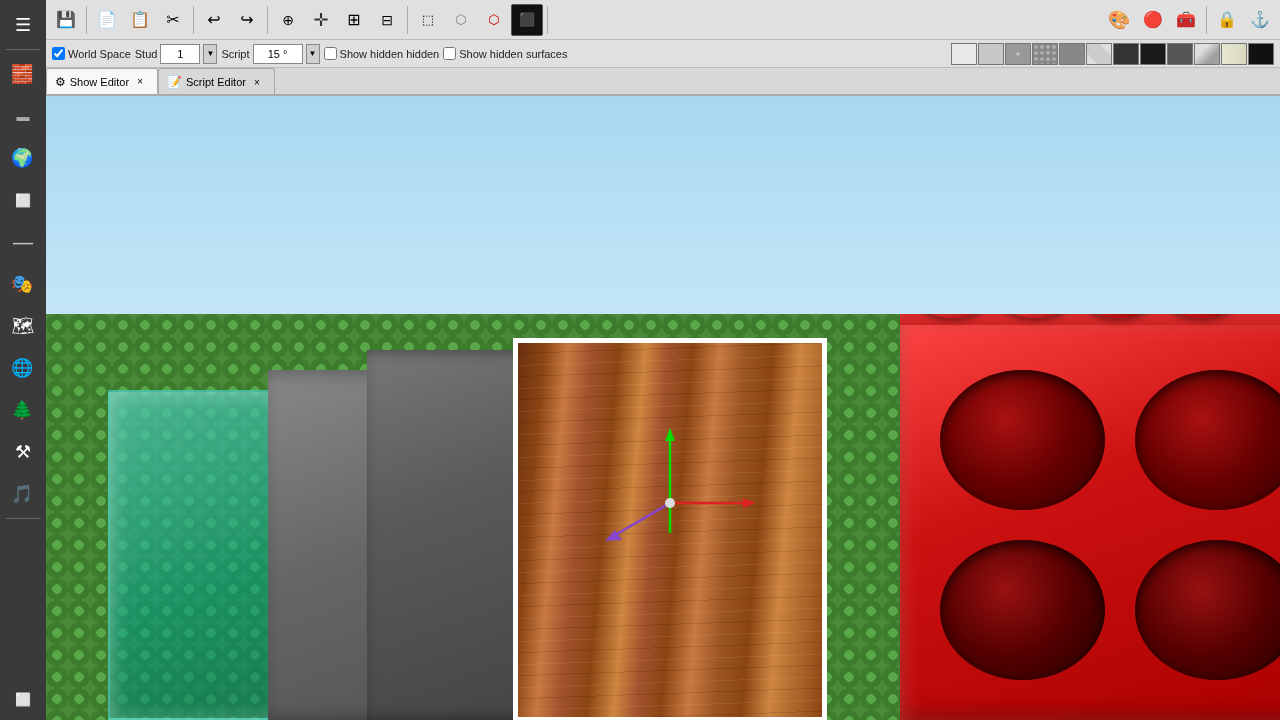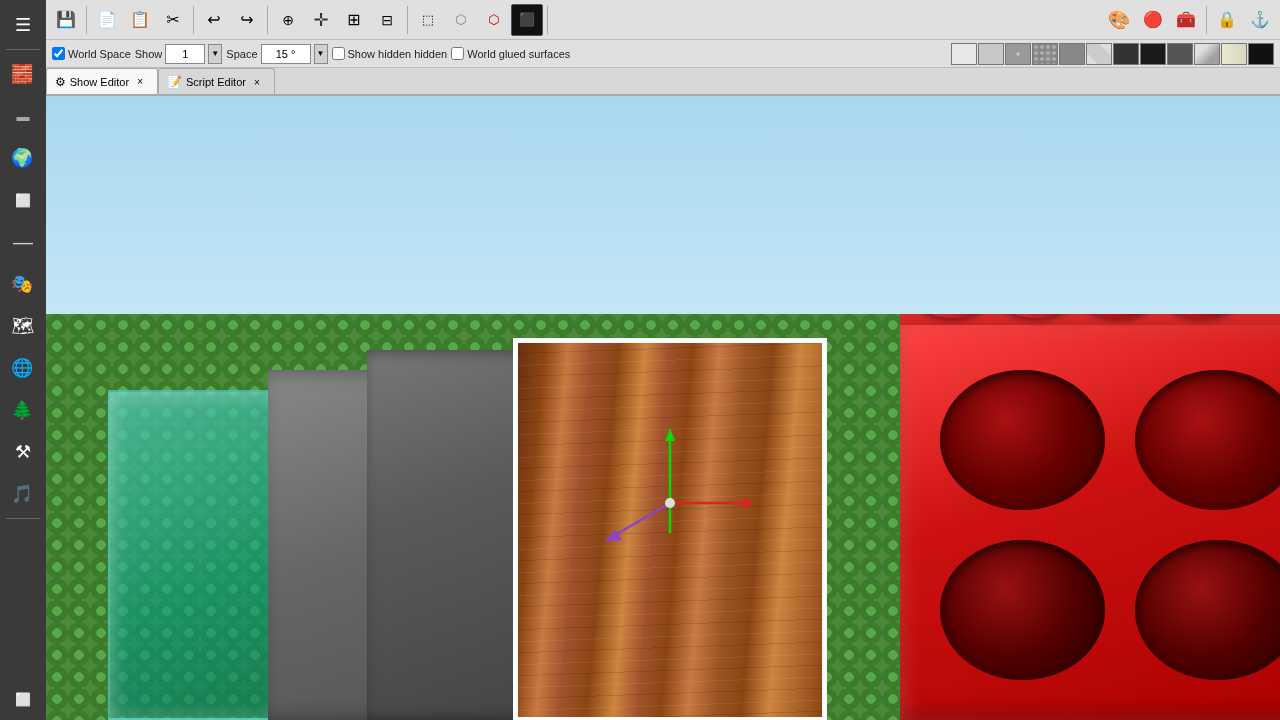--- a/index.html
+++ b/index.html
@@ -309,39 +309,39 @@
 </div>
 
 <div id="toolbar2">
 
   <div class="tb2-checkbox-item">
     <input type="checkbox" class="tb2-checkbox" checked="" style="">
     <span class="tb2-label">World Space</span>
   </div>
 
   <div class="tb2-item">
-    <span class="tb2-label">Show</span>
+    <span class="tb2-label">Stud</span>
     <input type="text" class="tb2-input" value="1" style="">
     <div class="tb2-dropdown-btn">▼</div>
   </div>
 
   <div class="tb2-item">
-    <span class="tb2-label">Space</span>
+    <span class="tb2-label">Script</span>
     <input type="text" class="tb2-input" style="width: 50px;" value="15 °">
     <div class="tb2-dropdown-btn">▼</div>
   </div>
 
   <div class="tb2-checkbox-item">
     <input type="checkbox" class="tb2-checkbox" style="">
     <span class="tb2-label">Show hidden hidden</span>
   </div>
 
   <div class="tb2-checkbox-item">
     <input type="checkbox" class="tb2-checkbox" style="">
-    <span class="tb2-label">World glued surfaces</span>
+    <span class="tb2-label">Show hidden surfaces</span>
   </div>
 
   <div class="toolbar-colors">
     <div class="tc-swatch" style="background:#e8e8e8;"></div>
     <div class="tc-swatch" style="background:#c8c8c8;"></div>
     <div class="tc-swatch" style="background:#999;
       background-image: radial-gradient(circle, #bbb 2px, #999 2px);"></div>
     <div class="tc-swatch" style="background:#888;
       background-image: radial-gradient(circle, #aaa 2px, transparent 2px);
       background-size: 6px 6px;"></div>

